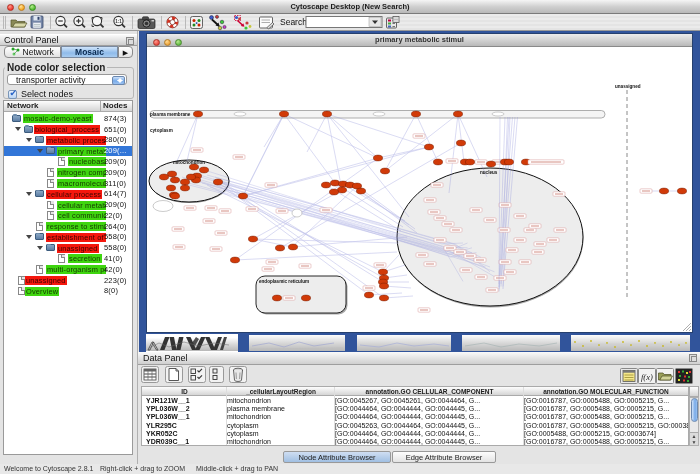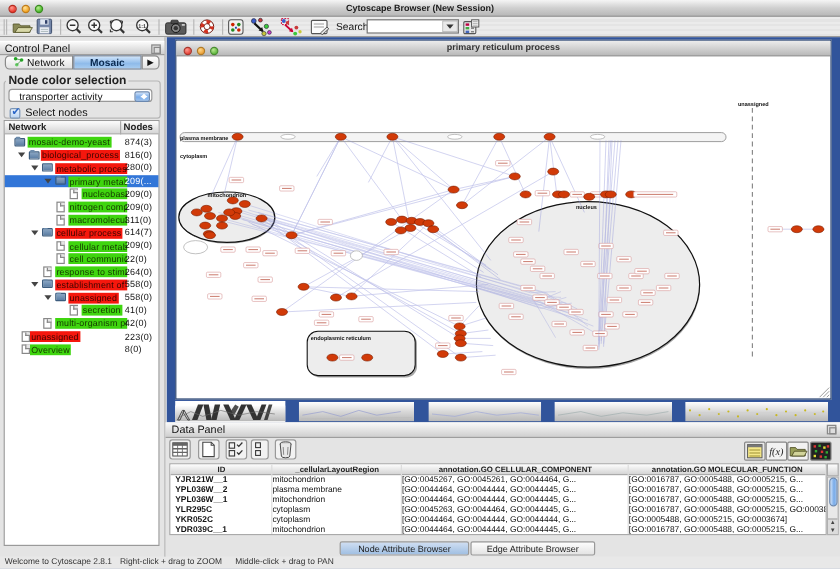--- a/index.html
+++ b/index.html
@@ -112,21 +112,21 @@
   font-size:7.5px; color:#222; line-height:11px; text-align:center; border-radius:2px;}
 .dtab.sel { background:linear-gradient(#cfdef2,#a0bfe2); }
 
 
 #statusbar { left:0; top:464px; width:700px; height:10px; background:#e8e8e8; font-size:7px; color:#333; }
 #statusbar span { position:absolute; top:1px; }
 </style>
 </head>
 <body>
 <div class="abs" id="titlebar">
-  <div class="t">Cytoscape Browser (New Session)</div>
+  <div class="t">Cytoscape Desktop (New Search)</div>
   <div class="light" id="l1"></div>
     <div class="light" id="l2"></div>
     <div class="light" id="l3"></div>
 </div>
 
 <div class="abs" id="toolbar">
 <svg width="700" height="17" viewBox="0 0 700 17">
 
   <g stroke="#b8b8b8" stroke-width="1">
     <line x1="3.5" y1="2" x2="3.5" y2="15"></line>
@@ -268,21 +268,21 @@
     <div id="tree-rows">
         <div class="trow" style="top:12.3px">
           <span class="tfold" style="left:8px"></span>
           <span class="tlab g" style="left:19px;max-width:83px">mosaic-demo-yeast</span>
           <span class="tnum">874(3)</span>
         </div>
         <div class="trow" style="top:23.1px">
           <span class="tarr" style="left:11px"></span>
           <span class="tfold" style="left:20px"></span>
           <span class="tlab r" style="left:30px;max-width:72px">biological_process</span>
-          <span class="tnum">816(0)</span>
+          <span class="tnum">651(0)</span>
         </div>
         <div class="trow" style="top:33.9px">
           <span class="tarr" style="left:22px"></span>
           <span class="tfold" style="left:31px"></span>
           <span class="tlab r" style="left:42px;max-width:60px">metabolic process</span>
           <span class="tnum">280(0)</span>
         </div>
         <div class="trow sel" style="top:44.6px">
           <span class="tarr" style="left:33px"></span>
           <span class="tfold" style="left:42px"></span>
@@ -357,21 +357,21 @@
           <span class="tlab g" style="left:21px;max-width:81px">Overview</span>
           <span class="tnum">8(0)</span>
         </div>
       </div>
   </div>
 </div>
 
 <div class="abs" id="desktop">
   <div id="netwin">
     <div id="netwin-title">
-      <div class="t">primary reticulum process</div>
+      <div class="t">primary metabolic stimul</div>
       <div class="slight" id="s1"></div>
         <div class="slight" id="s2"></div>
         <div class="slight" id="s3"></div>
     </div>
     <svg id="net" width="545" height="285" viewBox="0 0 545 285" style="position:absolute;left:0;top:13px;">
         <ellipse cx="343.5" cy="191.5" rx="93" ry="69" fill="#a8a8a8"></ellipse>
         <ellipse cx="343" cy="190" rx="93" ry="69" fill="#ededed" stroke="#111" stroke-width="1"></ellipse>
         <ellipse cx="42.5" cy="135" rx="40" ry="21" fill="#999"></ellipse>
         <ellipse cx="42" cy="134" rx="40" ry="21" fill="#ededed" stroke="#111" stroke-width="1"></ellipse>
         <rect x="3" y="63.5" width="455" height="7.5" rx="3.7" fill="#f4f4f4" stroke="#999" stroke-width="0.8"></rect>

